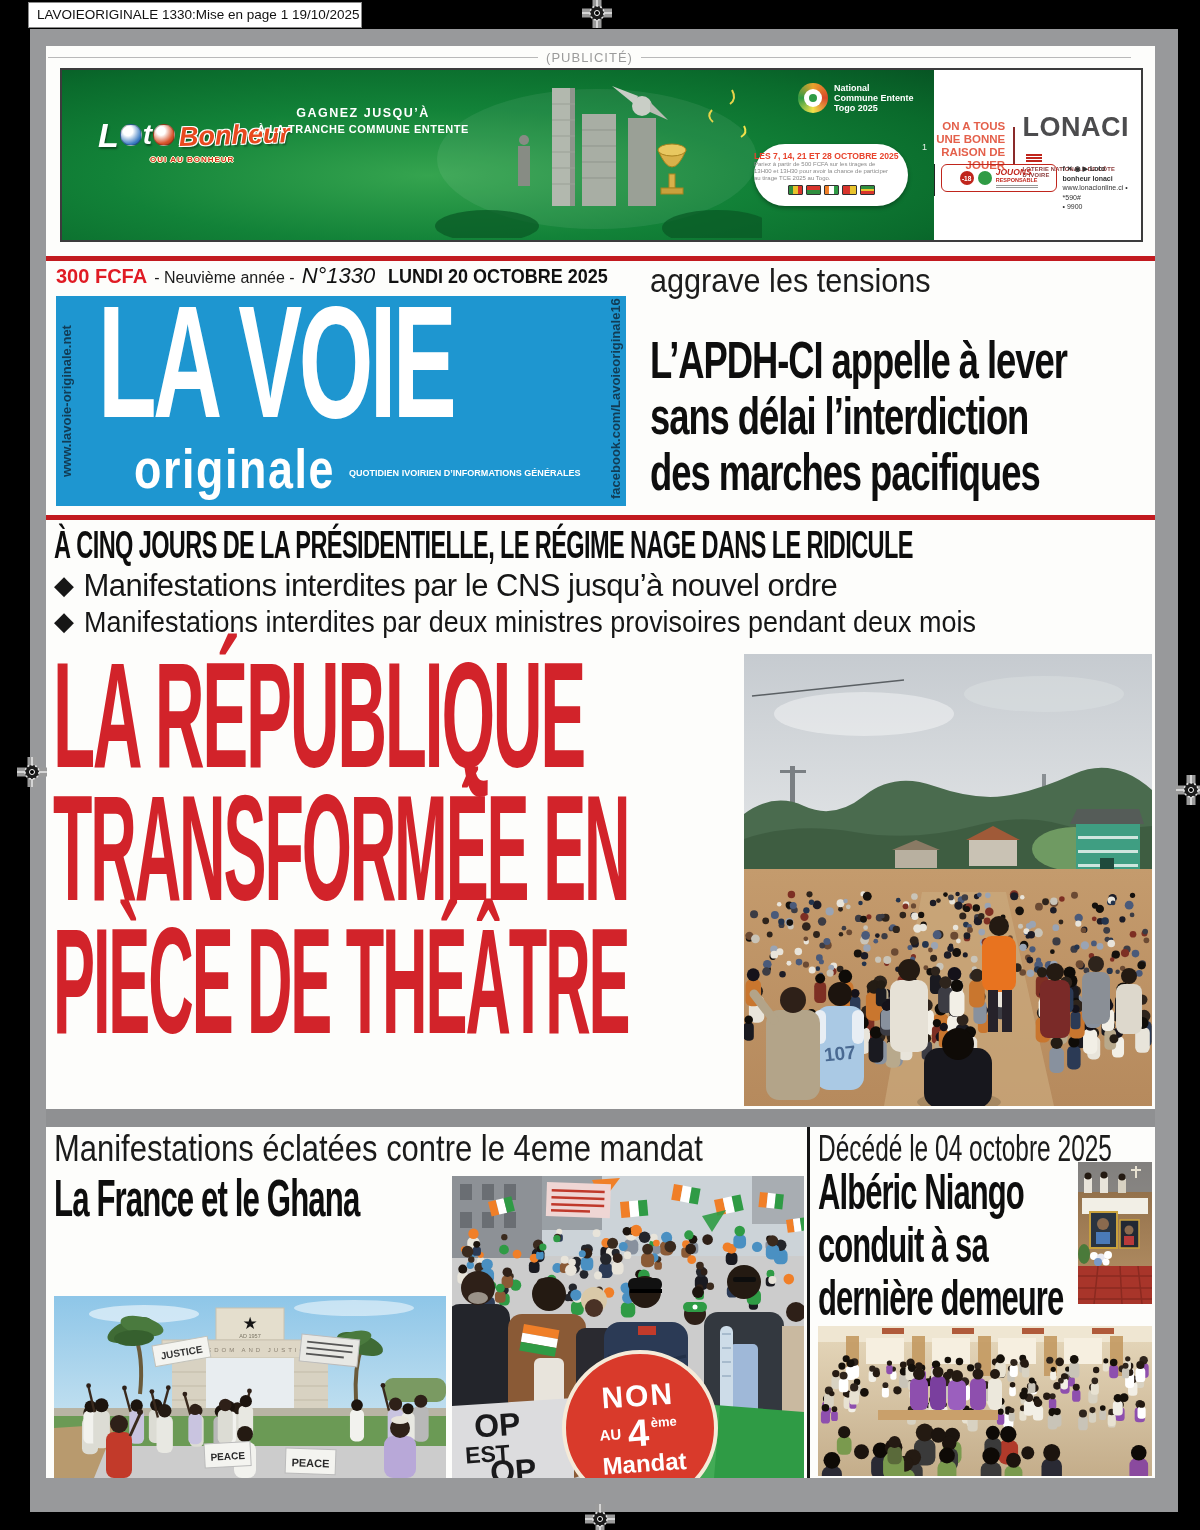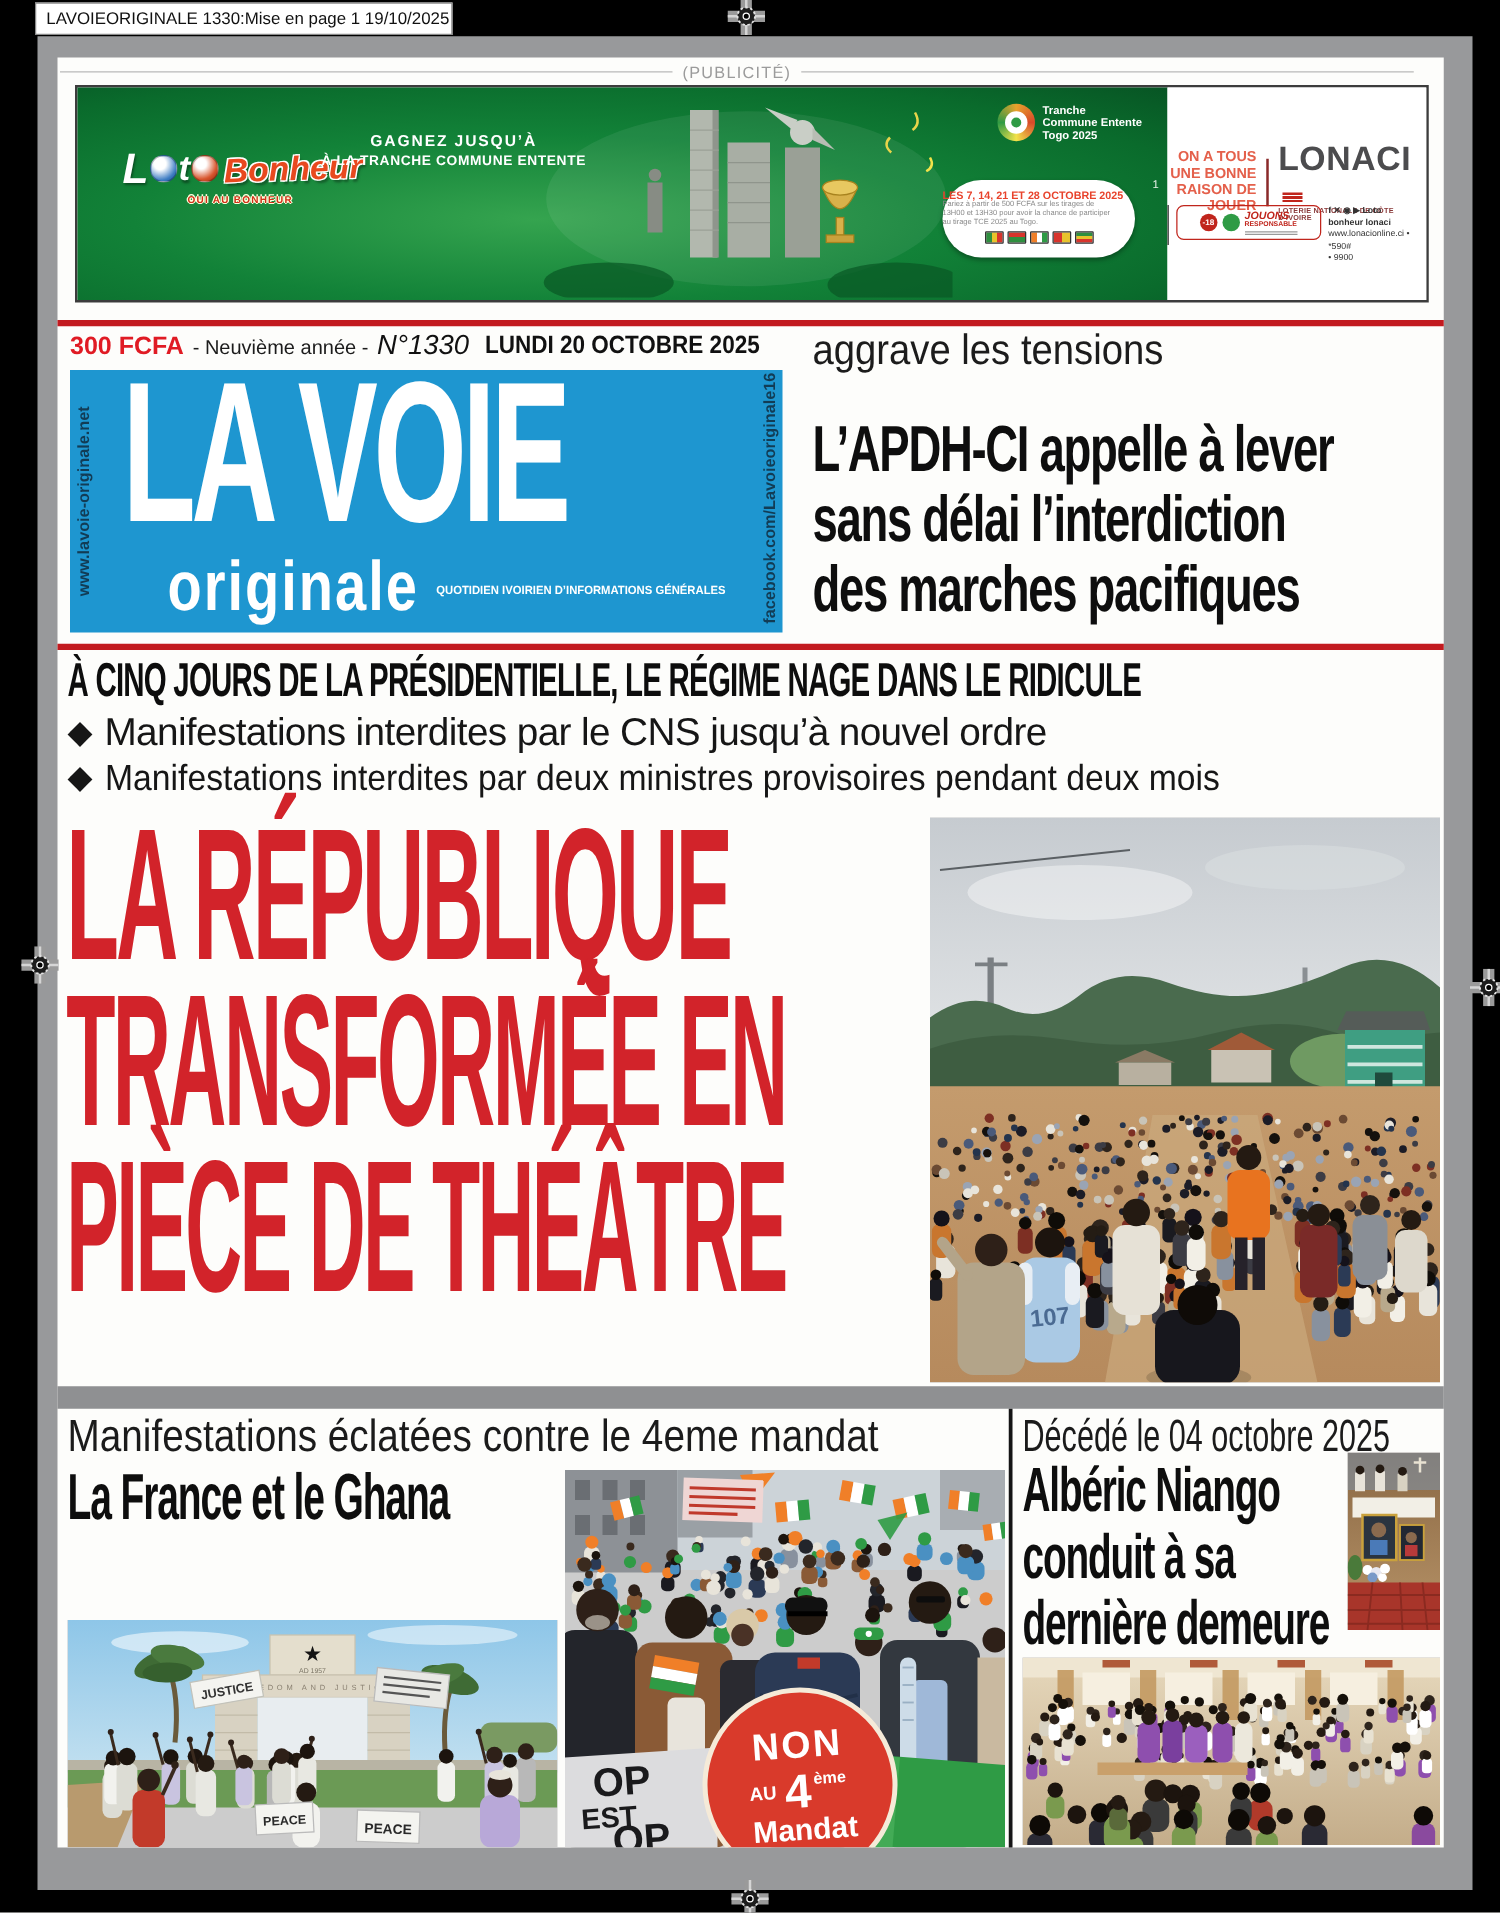--- a/index.html
+++ b/index.html
@@ -248,21 +248,21 @@
       <div id="ad-gagnez">GAGNEZ JUSQU’À</div>
       <div id="ad-tranche">À LA TRANCHE COMMUNE ENTENTE</div>
     </div>
     <div id="ad-badge">
       <div id="badge-circle">
           <div class="inner">
             <div class="dot"></div>
           </div>
         </div>
       <div class="btxt">
-        <div>Tranche</div>
+        <div>National</div>
         <div>Commune Entente</div>
         <div>Togo 2025</div>
       </div>
     </div>
     <div id="ad-pill">
       <div id="pill-dates">LES 7, 14, 21 ET 28 OCTOBRE 2025</div>
       <div class="pill-line">Pariez à partir de 500 FCFA sur les tirages de</div>
       <div class="pill-line">13H00 et 13H30 pour avoir la chance de participer</div>
       <div class="pill-line">au tirage TCE 2025 au Togo.</div>
       <div id="pill-flags">

